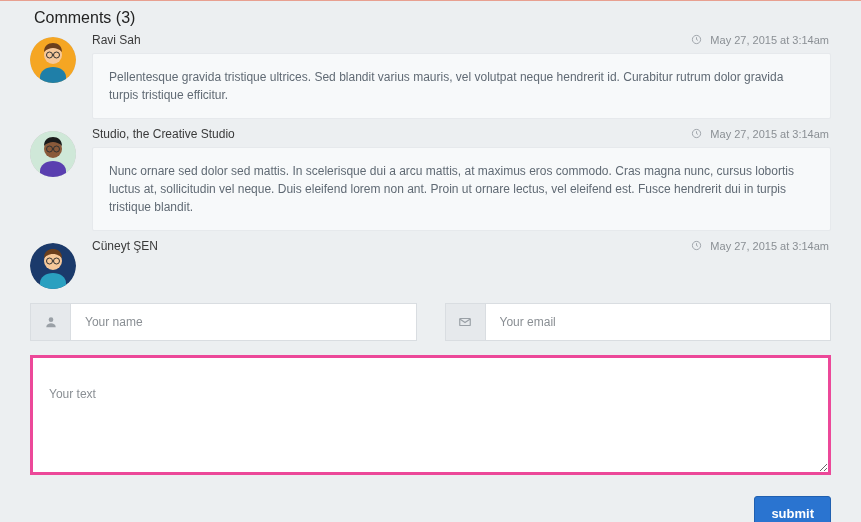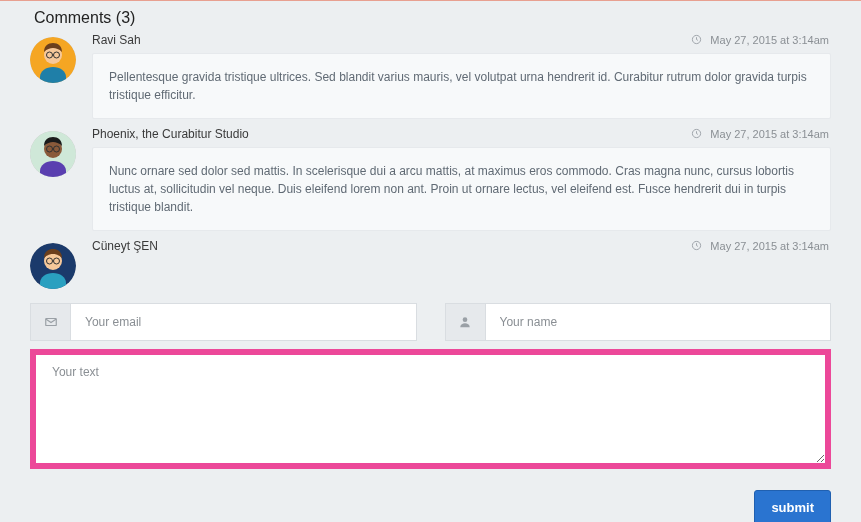--- a/index.html
+++ b/index.html
@@ -79,24 +79,24 @@
     background: #fff;
     padding: 0 14px;
     font-size: 12px;
     color: #555;
     outline: none;
   }
   .input::placeholder, .textarea::placeholder { color: #8a8f94; }
   .textarea {
     width: 100%;
     height: 120px;
-    margin-top: 8px;
-    border: 6px solid #ec4899;
+    margin-top: 14px;
+    border: 3px solid #ec4899;
     background: #fff;
-    padding: 10px 16px;
+    padding: 29px 16px;
     font-size: 12px;
     color: #555;
     outline: none;
     resize: both;
     font-family: inherit;
   }
   .submit-row {
     display: flex;
     justify-content: flex-end;
     margin-top: 18px;
@@ -136,38 +136,38 @@
           <div class="chead">
             <span class="author">Ravi Sah</span>
             <span class="date">
               <span><svg class="clock-icon" viewBox="0 0 24 24" fill="none" stroke="#9aa0a6" stroke-width="2">
                   <circle cx="12" cy="12" r="9"></circle>
                   <path d="M12 7v5l3 2"></path>
                 </svg></span>
               <span>May 27, 2015 at 3:14am</span>
             </span>
           </div>
-          <div class="ctext">Pellentesque gravida tristique ultrices. Sed blandit varius mauris, vel volutpat urna hendrerit id. Curabitur rutrum dolor gravida turpis tristique efficitur.</div>
+          <div class="ctext">Pellentesque gravida tristique ultrices. Sed blandit varius mauris, vel volutpat neque hendrerit id. Curabitur rutrum dolor gravida turpis tristique efficitur.</div>
         </div>
       </div>
       <div class="comment">
         <div class="avatar">
           <svg viewBox="0 0 46 46">
             <circle cx="23" cy="23" r="23" fill="#cfe8d8"></circle>
             <circle cx="23" cy="18" r="9" fill="#8a5a3a"></circle>
             <path d="M14 15c0-6 4-9 9-9s9 3 9 9c-3-3-6-4-9-4s-6 1-9 4z" fill="#1b1b1b"></path>
             <circle cx="19.5" cy="18" r="3" fill="none" stroke="#333" stroke-width="1"></circle>
             <circle cx="26.5" cy="18" r="3" fill="none" stroke="#333" stroke-width="1"></circle>
             <line x1="22.5" y1="18" x2="23.5" y2="18" stroke="#333" stroke-width="1"></line>
             <path d="M10 46v-6c0-6 6-10 13-10s13 4 13 10v6z" fill="#5a3fb0"></path>
           </svg>
         </div>
         <div class="cbody">
           <div class="chead">
-            <span class="author">Phoenix, the Curabitur Studio</span>
+            <span class="author">Studio, the Creative Studio</span>
             <span class="date">
               <span><svg class="clock-icon" viewBox="0 0 24 24" fill="none" stroke="#9aa0a6" stroke-width="2">
                   <circle cx="12" cy="12" r="9"></circle>
                   <path d="M12 7v5l3 2"></path>
                 </svg></span>
               <span>May 27, 2015 at 3:14am</span>
             </span>
           </div>
           <div class="ctext">Nunc ornare sed dolor sed mattis. In scelerisque dui a arcu mattis, at maximus eros commodo. Cras magna nunc, cursus lobortis luctus at, sollicitudin vel neque. Duis eleifend lorem non ant. Proin ut ornare lectus, vel eleifend est. Fusce hendrerit dui in turpis tristique blandit.</div>
         </div>
@@ -195,35 +195,35 @@
               <span>May 27, 2015 at 3:14am</span>
             </span>
           </div>
         </div>
       </div>
     </div>
 
   <div class="form-row">
     <div class="igroup">
       <div class="iaddon">
+        <svg viewBox="0 0 24 24" width="14" height="14" fill="#9aa0a6">
+            <circle cx="12" cy="8" r="4"></circle>
+            <path d="M4 20c0-4 4-6 8-6s8 2 8 6v1H4z"></path>
+          </svg>
+      </div>
+      <input class="input" type="text" placeholder="Your name" style="">
+    </div>
+    <div class="igroup">
+      <div class="iaddon">
         <svg viewBox="0 0 24 24" width="14" height="14" fill="none" stroke="#9aa0a6" stroke-width="2">
             <rect x="3" y="6" width="18" height="12" rx="1"></rect>
             <path d="M3 7l9 6 9-6"></path>
           </svg>
       </div>
       <input class="input" type="text" placeholder="Your email" style="">
-    </div>
-    <div class="igroup">
-      <div class="iaddon">
-        <svg viewBox="0 0 24 24" width="14" height="14" fill="#9aa0a6">
-            <circle cx="12" cy="8" r="4"></circle>
-            <path d="M4 20c0-4 4-6 8-6s8 2 8 6v1H4z"></path>
-          </svg>
-      </div>
-      <input class="input" type="text" placeholder="Your name" style="">
     </div>
   </div>
 
   <textarea class="textarea" placeholder="Your text" style=""></textarea>
 
   <div class="submit-row">
     <button class="submit">submit</button>
   </div>
 </div>
 

